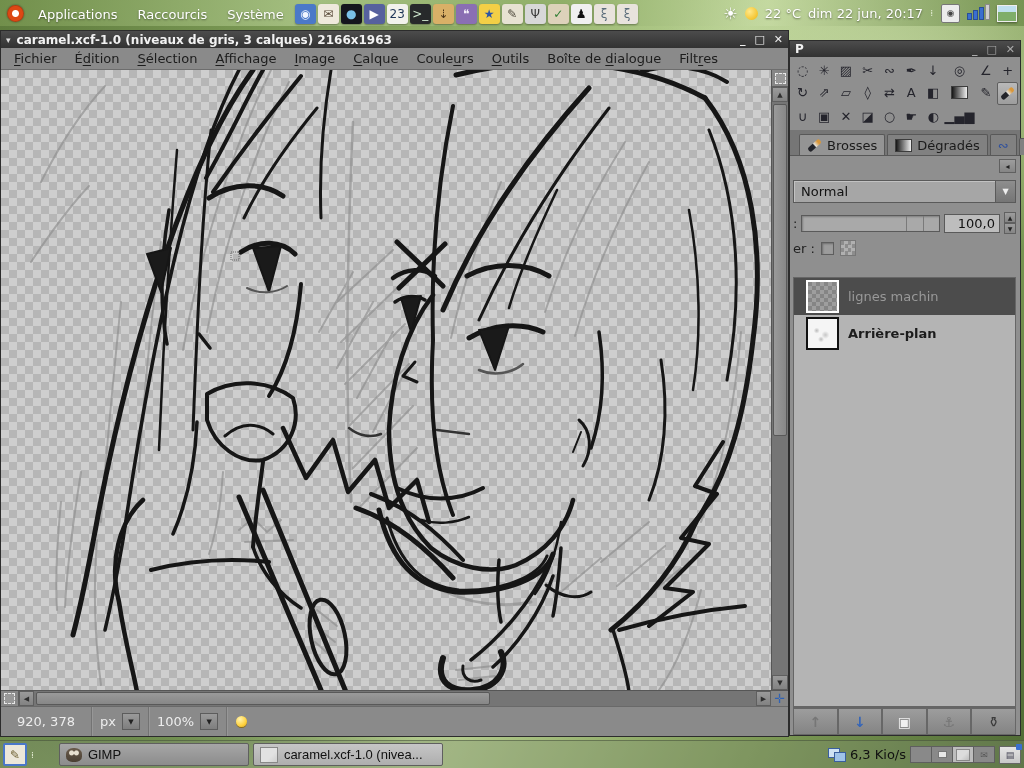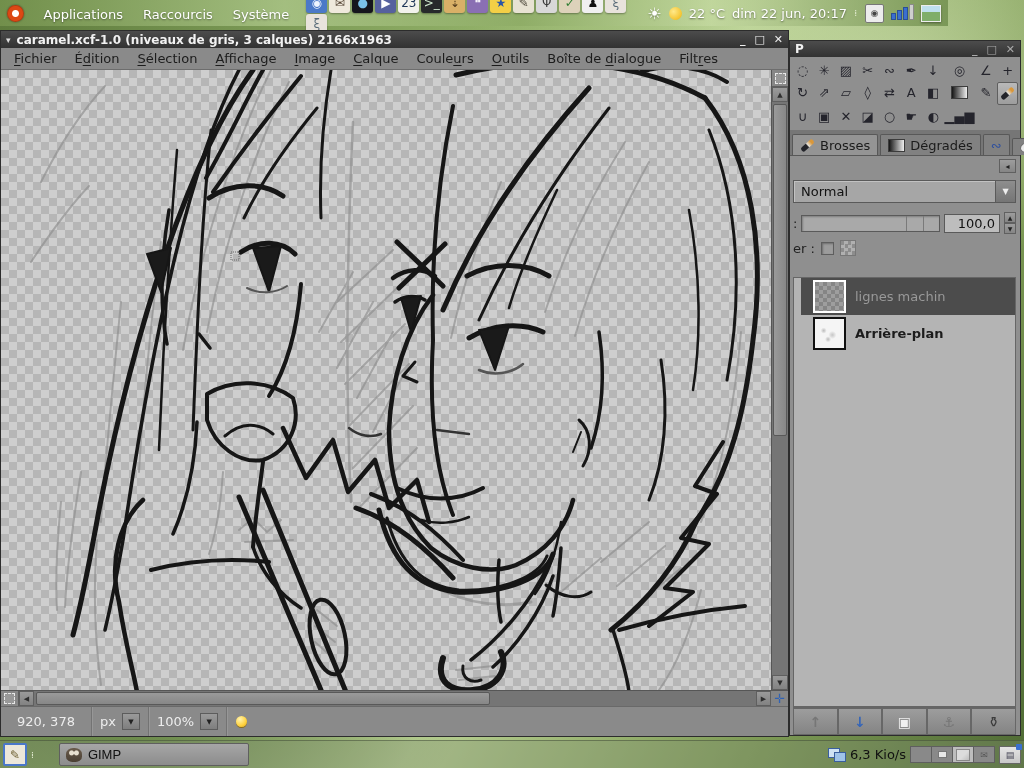--- a/index.html
+++ b/index.html
@@ -6,21 +6,21 @@
   body{
     width:1024px;height:768px;position:relative;overflow:hidden;
     font-family:"DejaVu Sans","Liberation Sans",sans-serif;
     background:
       radial-gradient(420px 300px at 88% 12%, rgba(220,235,190,.55), rgba(0,0,0,0) 60%),
       radial-gradient(500px 380px at 15% 85%, rgba(40,70,25,.5), rgba(0,0,0,0) 65%),
       radial-gradient(600px 420px at 55% 40%, rgba(160,190,110,.5), rgba(0,0,0,0) 70%),
       linear-gradient(115deg,#5d7a3c,#8fae66 35%,#b9d193 55%,#7d9a55 80%,#4f6b34);
   }
   
-  #top-panel{position:absolute;left:0;top:0;width:948px;height:26px;display:flex;align-items:center;gap:6px;padding:0 3px;box-sizing:border-box;
+  #top-panel{position:absolute;left:0;top:0;width:1024px;height:26px;display:flex;align-items:center;gap:0;padding:0 3px;box-sizing:border-box;
     background:linear-gradient(90deg,rgba(120,150,80,.75),rgba(185,210,150,.65) 30%,rgba(140,170,100,.7) 55%,rgba(200,220,165,.6) 75%,rgba(110,140,75,.8));}
   .ubuntu-logo{width:17px;height:17px;border-radius:50%;margin:0 4px;
     background:radial-gradient(circle at 50% 50%, #fff 0 3px, #dd4814 4px 7px, #b33a10 8px);box-shadow:0 0 2px rgba(0,0,0,.5);}
   .panel-menu{color:#fff;font-size:13px;padding:0 10px;text-shadow:0 1px 2px rgba(0,0,0,.45);cursor:default;}
   .launcher{width:21px;height:20px;border-radius:3px;display:inline-flex;align-items:center;justify-content:center;
     font-size:12px;line-height:1;margin:0 1px;box-shadow:0 1px 2px rgba(0,0,0,.35);}
   #panel-right{margin-left:auto;display:flex;align-items:center;gap:7px;padding-right:4px;}
   .sun-glyph{color:#fff;font-size:16px;text-shadow:0 1px 2px rgba(0,0,0,.4);}
   .weather-dot{width:13px;height:13px;border-radius:50%;background:radial-gradient(circle at 35% 35%,#ffe98a,#f4c430 70%,#d9a416);display:inline-block;}
   .panel-text{color:#fff;font-size:13px;text-shadow:0 1px 2px rgba(0,0,0,.5);white-space:nowrap;}
@@ -62,42 +62,42 @@
   
   #dock{position:absolute;left:789px;top:40px;width:232px;height:696px;background:#8f8f8f;border:1px solid #2c2c2c;box-sizing:border-box;display:flex;flex-direction:column;}
   #dock .titlebar{height:16px;flex-basis:16px;}
   #dock .tb-btns{color:#aaa;}
   #dock .menubar{height:20px;flex-basis:20px;}
   #tool-grid{display:grid;grid-template-columns:repeat(10,1fr);gap:1px;padding:3px 2px;background:#8f8f8f;}
   .tool-cell{height:21px;display:flex;align-items:center;justify-content:center;font-size:13px;color:#24242c;border-radius:2px;}
   .tool-cell.sel{background:linear-gradient(#b9b9b9,#9d9d9d);border:1px solid #5f5f5f;}
   .brush-glyph{width:15px;height:5px;border-radius:2px;background:linear-gradient(90deg,#23242a 45%,#e5e1d8 55%,#d9973a 82%);transform:rotate(-42deg);display:inline-block;}
   .grad-glyph{width:15px;height:11px;border:1px solid #3c3c3c;background:linear-gradient(90deg,#151515,#efefef);display:inline-block;}
-  .tabs-row{height:25px;display:flex;align-items:flex-end;background:#767676;border-bottom:1px solid #585858;padding:0 0 0 2px;gap:2px;}
+  .tabs-row{height:25px;display:flex;align-items:flex-end;background:#767676;border-bottom:1px solid #585858;padding:0 0 0 9px;gap:2px;}
   .tab{display:flex;align-items:center;gap:5px;padding:3px 7px 2px;font-size:13px;color:#1b1b1b;background:#818181;border:1px solid #585858;border-bottom:none;border-radius:2px 2px 0 0;}
   .tab.active{background:#949494;}
   .tab .t-paths{color:#2d4f9e;font-size:13px;}
   .blob{width:13px;height:9px;background:#ececec;border:1px solid #6f6f6f;border-radius:60% 40% 55% 45%;}
   .panel-body{flex:1;display:flex;flex-direction:column;min-height:0;padding:3px 4px 0 3px;}
   .collapse-btn{align-self:flex-end;width:15px;height:12px;display:flex;align-items:center;justify-content:center;background:linear-gradient(#9d9d9d,#858585);border:1px solid #606060;font-size:8px;color:#222;}
   .mode-row{margin:7px 0 3px;display:flex;}
   .combo{flex:1;height:21px;display:flex;align-items:stretch;background:#a6a6a6;border:1px solid #5a5a5a;box-shadow:inset 1px 1px 0 #c2c2c2;}
   .combo-text{flex:1;display:flex;align-items:center;padding:0 7px;font-size:13px;color:#111;}
   .combo-arrow{width:19px;display:flex;align-items:center;justify-content:center;background:linear-gradient(#8e8e8e,#757575);border-left:1px solid #5a5a5a;color:#eee;font-size:8px;}
   .opacity-row{display:flex;align-items:center;gap:4px;margin:6px 0 4px;font-size:13px;color:#222;}
   .slider{flex:1;height:15px;border:1px solid #5a5a5a;background:#a9a9a9;position:relative;box-shadow:inset 1px 1px 2px rgba(0,0,0,.25);}
   .slider i{position:absolute;top:0;bottom:0;width:1px;background:#7a7a7a;}
   .spin{width:46px;height:17px;background:#bdbdbd;border:1px solid #5a5a5a;display:flex;align-items:center;justify-content:flex-end;padding:0 4px;font-size:13px;color:#111;}
   .spin-arrows{display:flex;flex-direction:column;width:12px;}
   .spin-arrows span{height:9px;display:flex;align-items:center;justify-content:center;font-size:6px;color:#222;background:linear-gradient(#9d9d9d,#858585);border:1px solid #606060;}
   .lock-row{display:flex;align-items:center;gap:6px;margin:2px 0 21px;font-size:13px;color:#222;}
   .mini-check{width:11px;height:11px;background:#9c9c9c;border:1px solid #5e5e5e;box-shadow:inset 1px 1px 2px rgba(0,0,0,.3);}
   .checker-ico{width:14px;height:14px;background:repeating-conic-gradient(#b0b0b0 0% 25%,#8d8d8d 0% 50%);background-size:7px 7px;border:1px solid #777;}
   #layers-list{flex:1;background:#b4b4b4;border:1px solid #666;overflow:hidden;display:flex;flex-direction:column;}
-  .layer-row{height:37px;flex:0 0 37px;display:flex;align-items:center;gap:9px;padding-left:12px;font-size:13px;color:#1c1c1c;margin-left:7px;}
+  .layer-row{height:37px;flex:0 0 37px;display:flex;align-items:center;gap:9px;padding-left:12px;font-size:13px;color:#1c1c1c;}
   .layer-row.selected{background:#4c4c4c;color:#999;}
   .layer-row .lbl.b{font-weight:bold;}
   .thumb{width:33px;height:33px;box-sizing:border-box;}
   .thumb.checker-white-border{border:2px solid #fff;background:repeating-conic-gradient(#9e9e9e 0% 25%,#858585 0% 50%);background-size:8px 8px;}
   .thumb.checker-black-border{border:2px solid #111;background:repeating-conic-gradient(#9e9e9e 0% 25%,#858585 0% 50%);background-size:8px 8px;}
   .thumb.white{border:2px solid #111;background:
     radial-gradient(3px 3px at 30% 40%, #bbb, rgba(0,0,0,0)),
     radial-gradient(4px 4px at 60% 55%, #c6c6c6, rgba(0,0,0,0)),
     radial-gradient(3px 3px at 45% 70%, #bbb, rgba(0,0,0,0)),#f5f5f5;}
   .dock-btn-row{height:27px;flex:0 0 27px;display:flex;border-top:1px solid #666;}
@@ -506,20 +506,24 @@
 </div>
 
 <div id="taskbar">
   <span class="show-desktop">✎</span>
   <span class="grip">⁞</span>
   <span id="task-buttons" style="display:flex;gap:4px;padding-left:20px;">
       <button class="task-btn">
         <span class="wilber-icon"></span>
         <span>GIMP</span>
       </button>
+      <button class="task-btn active">
+        <span class="thumb-icon"></span>
+        <span>caramel.xcf-1.0 (nivea...</span>
+      </button>
     </span>
   <span class="tb-spacer"></span>
   <span class="net-icon">
       <i></i>
       <i></i>
     </span>
   <span class="tb-label">6,3 Kio/s</span>
   <span class="pager" id="pager">
       <span class="ws-cell"></span>
       <span class="ws-cell">

